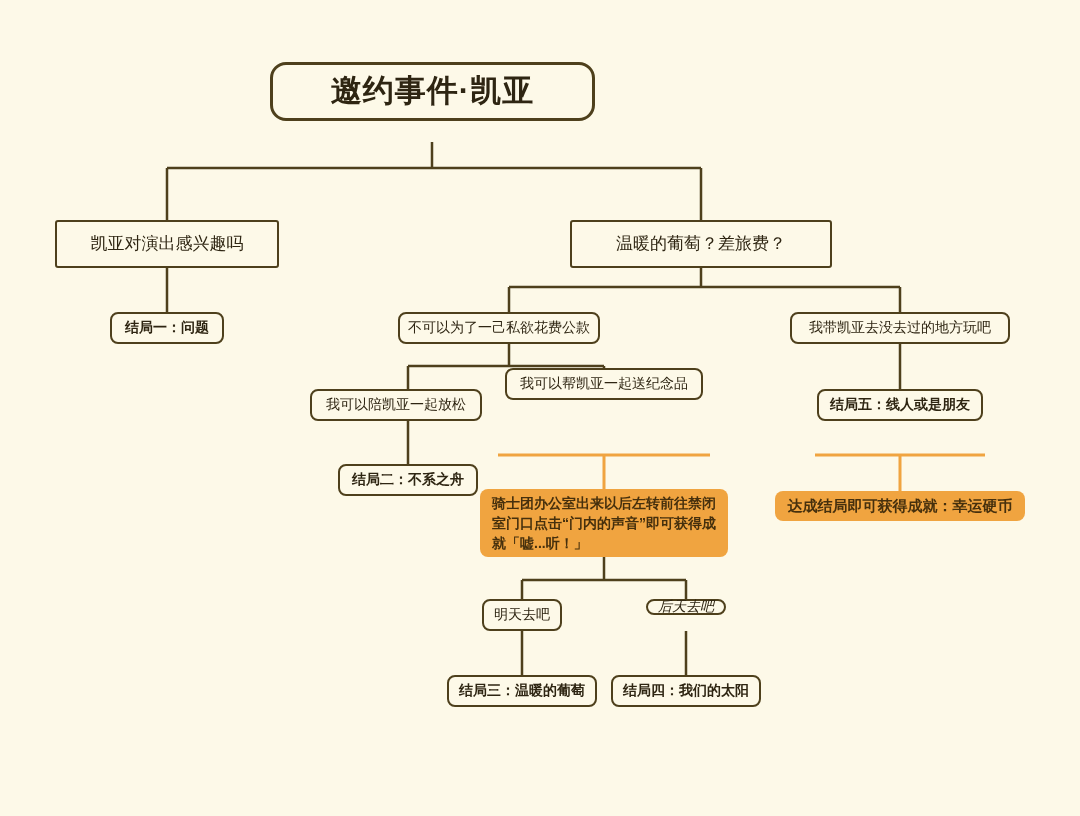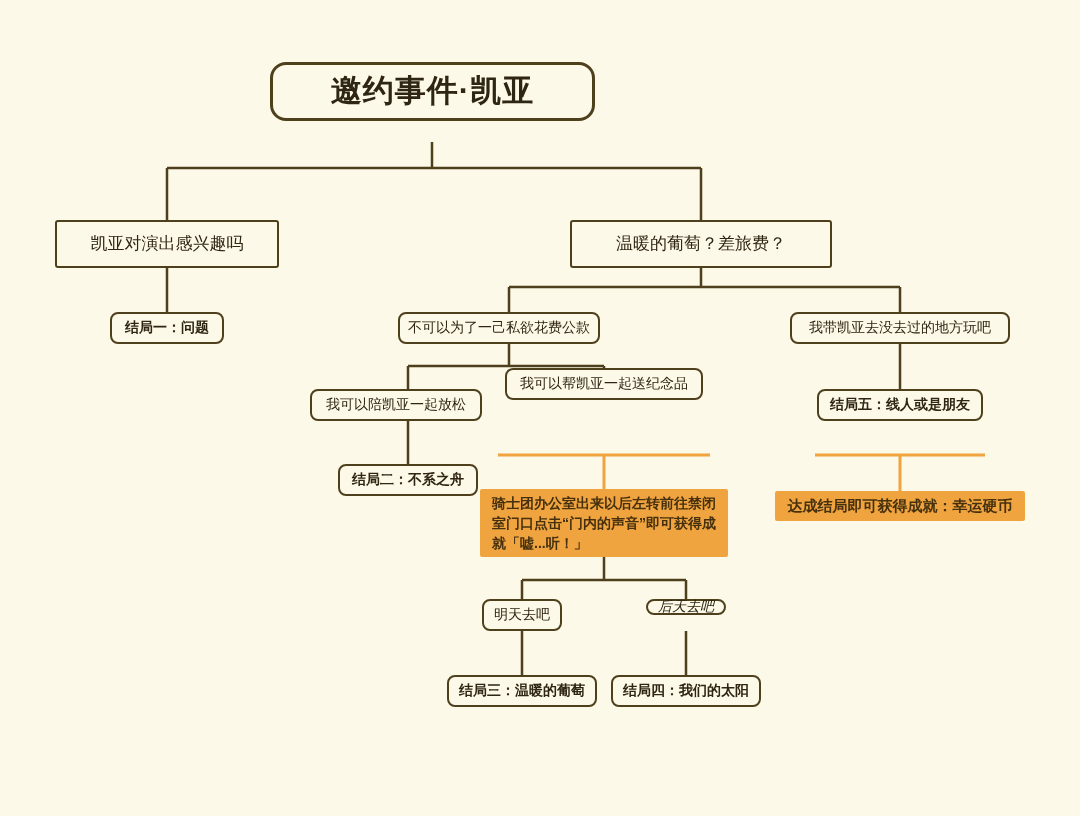--- a/index.html
+++ b/index.html
@@ -48,21 +48,21 @@
   .n-end2{left:338px;top:464px;width:140px;height:32px;font-weight:700;}
   .n-end5{left:817px;top:389px;width:166px;height:32px;font-weight:700;}
   .n-tomorrow{left:482px;top:599px;width:80px;height:32px;}
   .n-dayafter{left:646px;top:599px;width:80px;height:16px;font-style:italic;}
   .n-end3{left:447px;top:675px;width:150px;height:32px;font-weight:700;}
   .n-end4{left:611px;top:675px;width:150px;height:32px;font-weight:700;}
   .callout{
     position:absolute;
     box-sizing:border-box;
     background:var(--accent,#f0a440);
-    border:none;border-radius:2px;
+    border:none;border-radius:8px;
     color:var(--accent-text,#46300d);
     font-weight:700;
     display:flex;align-items:center;
   }
   .n-note1{
     left:480px;top:489px;width:248px;height:68px;
     font-size:14px;line-height:1.45;
     text-align:left;padding:6px 12px;
   }
   .n-note2{

